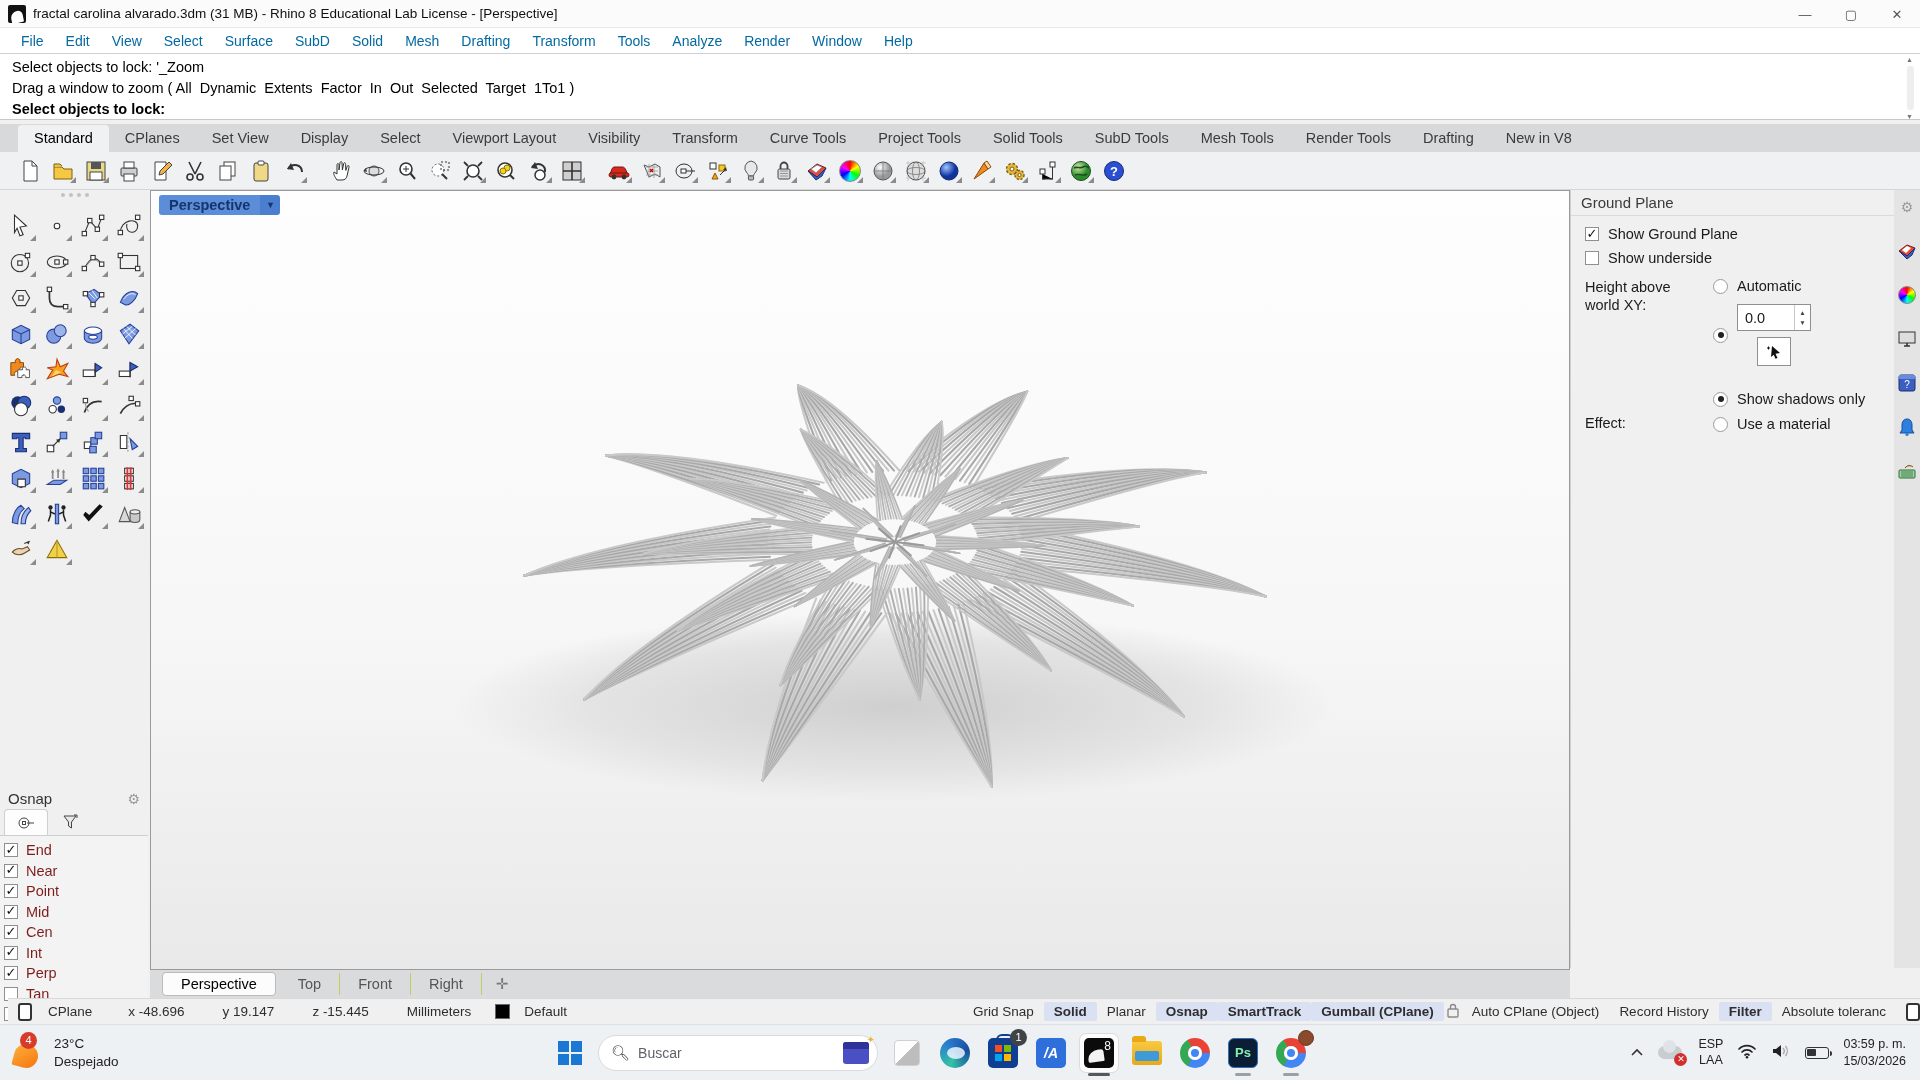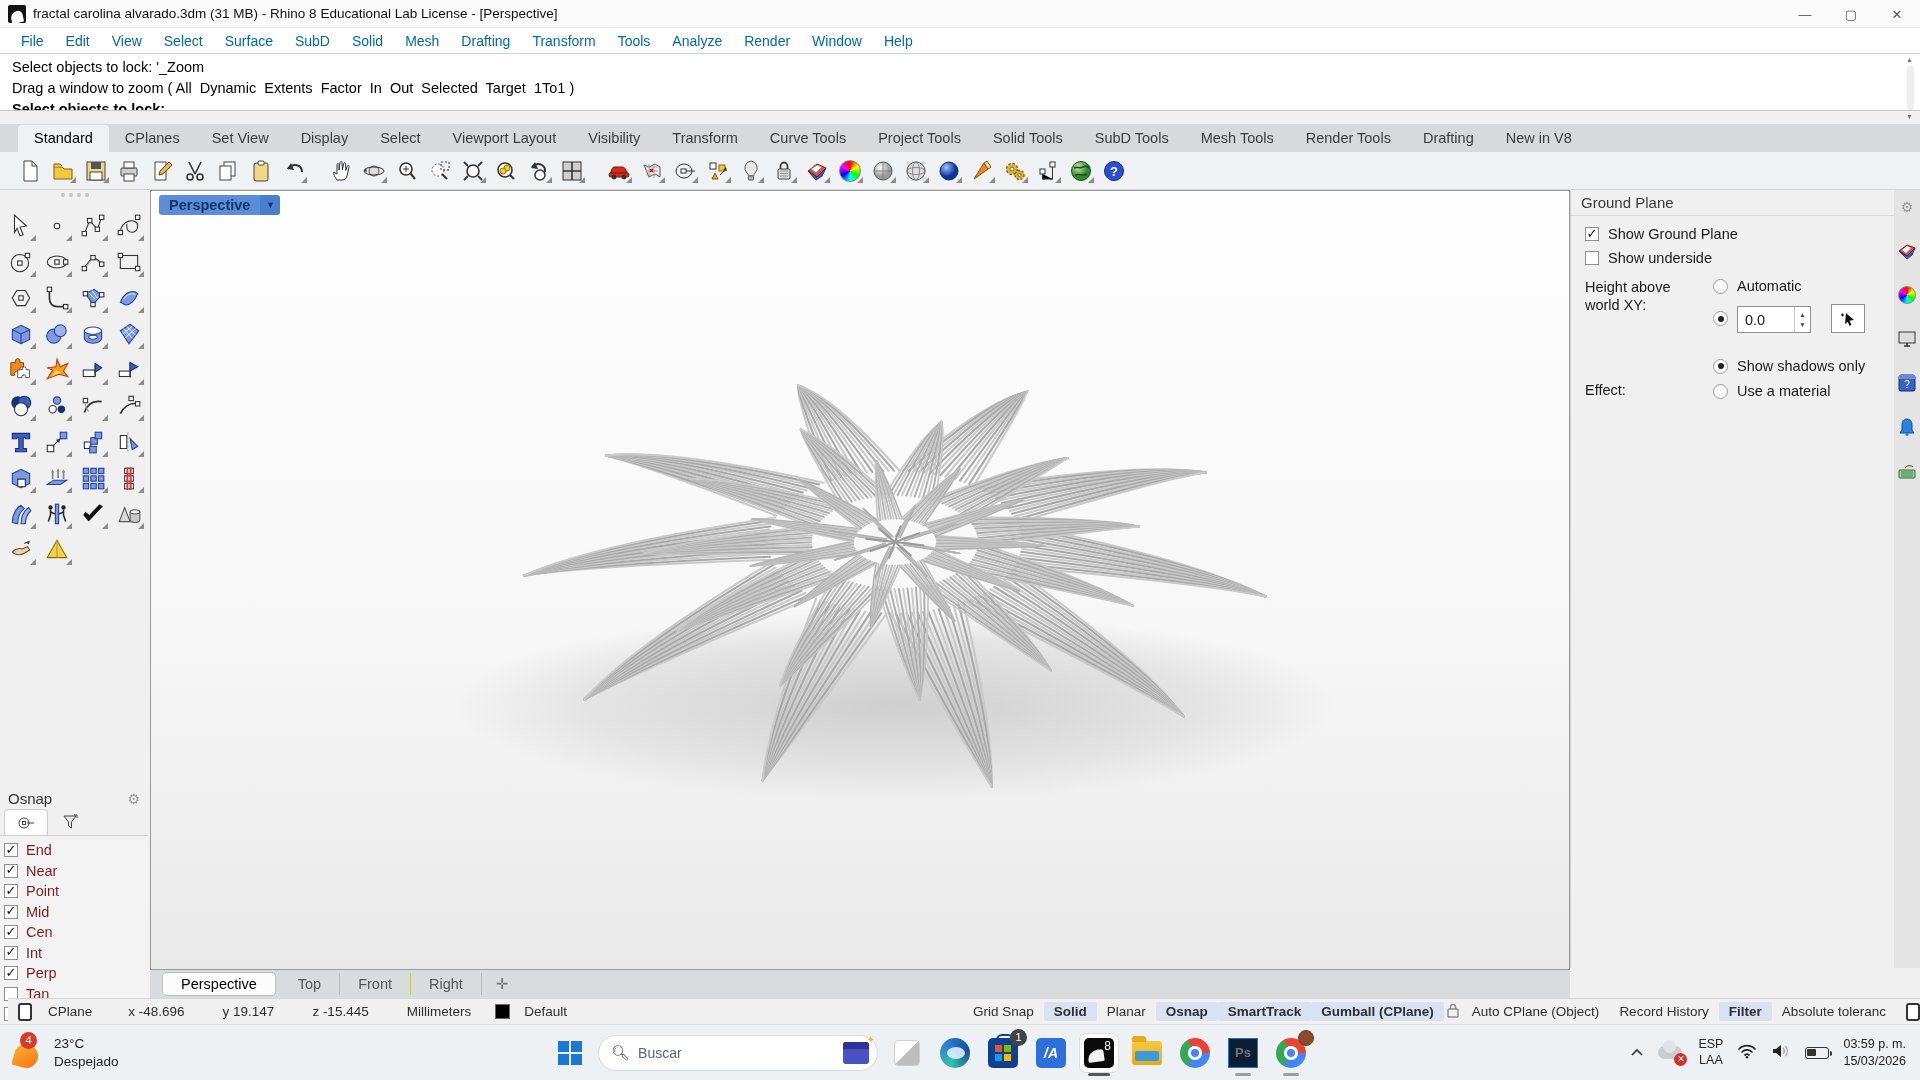--- a/index.html
+++ b/index.html
@@ -17,21 +17,21 @@
   #winbtns { position:absolute; right:0; top:0; height:28px; display:flex; }
   #winbtns .wb { width:46px; height:28px; display:flex; align-items:center; justify-content:center;
     color:#555; font-size:13px; }
 
   
   #menubar { position:absolute; left:0; top:28px; width:1920px; height:25px; background:#ffffff;
     display:flex; align-items:center; padding-left:10px; gap:0; }
   #menubar .mi { padding:3px 11px; font-size:14px; color:#0369a1; }
 
   
-  #cmd { position:absolute; left:0; top:53px; width:1920px; height:58px; background:#fff;
+  #cmd { position:absolute; left:0; top:53px; width:1920px; height:67px; background:#fff;
     border-top:1px solid #d0d0d0; border-bottom:1px solid #c8c8c8; padding:3px 0 0 12px; overflow:hidden; }
   #cmd .line { height:21px; line-height:21px; font-size:14.5px; color:#000; white-space:pre; }
   #cmd .prompt { font-weight:bold; }
   #cmdscroll { position:absolute; right:2px; top:54px; width:15px; height:68px; }
   #cmdscroll .arr { width:13px; height:11px; font-size:7px; color:#777; text-align:center; line-height:11px; }
   #cmdscroll .track { width:7px; height:44px; background:#eee; margin:1px auto; border-radius:3px; }
 
   
   #tabstrip { position:absolute; left:0; top:124px; width:1920px; height:28px; background:#d7d9db;
     display:flex; align-items:flex-end; padding-left:18px; }
@@ -101,21 +101,21 @@
     border-left:1px solid #d0d0d0; }
   #gp .hdr { display:flex; justify-content:space-between; padding:4px 10px; font-size:15px; color:#3a3a3a;
     border-bottom:1px solid #dadada; }
   #gp .body { padding:10px 6px 0 14px; }
   .gprow { display:flex; align-items:center; gap:9px; margin-bottom:8px; font-size:14.5px; }
   .radio { width:15px; height:15px; border-radius:50%; background:#fff; border:1px solid #9a9a9a; position:relative; flex:none; }
   .radio[data-checked="true"]::after { content:""; position:absolute; left:3.5px; top:3.5px; width:6px; height:6px;
     border-radius:50%; background:#222; }
   .gpgrid { display:grid; grid-template-columns:128px 1fr; margin-top:12px; row-gap:10px; }
   .gplabel { font-size:14.5px; color:#1a1a1a; line-height:1.25; }
-  .numwrap { display:flex; align-items:flex-end; gap:20px; }
+  .numwrap { display:flex; align-items:center; gap:6px;flex-direction:column; }
   .numbox { width:74px; height:27px; background:#fff; border:1px solid #8f8f8f; display:flex; align-items:center; }
   .numbox .val { flex:1; padding-left:7px; font-size:14.5px; }
   .numbox .spin { width:16px; height:100%; border-left:1px solid #c9c9c9; display:flex; flex-direction:column;
     align-items:center; justify-content:center; font-size:6.5px; color:#444; line-height:1.4; }
   .pickbtn { width:34px; height:29px; background:#fff; border:1px solid #8f8f8f; display:flex; align-items:center;
     justify-content:center; }
 
   
   #rstrip { position:absolute; left:1894px; top:190px; width:26px; height:778px; background:#e4e4e4;
     display:flex; flex-direction:column; align-items:center; gap:22px; padding-top:6px; }
@@ -182,21 +182,21 @@
   .folder::before { content:""; position:absolute; left:0; top:-5px; width:14px; height:6px; background:#e8a915;
     border-radius:3px 3px 0 0; }
   .folder::after { content:""; position:absolute; left:3px; top:10px; width:24px; height:10px; background:#3f9bd8; border-radius:2px; }
   .chrome { width:30px; height:30px; border-radius:50%;
     background:conic-gradient(from -30deg,#ea4335 0 120deg,#4285f4 0 240deg,#34a853 0 360deg); position:relative; }
   .chrome::before { content:""; position:absolute; left:0; top:0; width:30px; height:15px;
     background:linear-gradient(#fbbc05 55%,transparent 55%); border-radius:15px 15px 0 0;
     clip-path:polygon(0 0,100% 0,100% 100%,50% 100%,0 45%); opacity:0; }
   .chrome::after { content:""; position:absolute; left:8px; top:8px; width:14px; height:14px; background:#fff;
     border-radius:50%; box-shadow:inset 0 0 0 3px #fff, inset 0 0 0 10px #4285f4; }
-  .psico { width:30px; height:30px; background:#0c1e36; border:1.5px solid #2f6fb8; border-radius:0; color:#737373;
+  .psico { width:30px; height:30px; background:#0c1e36; border:1.5px solid #2f6fb8; border-radius:6px; color:#86efac;
     font-weight:bold; font-size:13px; display:flex; align-items:center; justify-content:center; }
   .cbadge { position:absolute; right:-4px; top:-4px; width:16px; height:16px; border-radius:50%;
     background:#8a4a2c; border:1px solid #6e3a20; }
   #tray { position:absolute; right:0; display:flex; align-items:center; gap:14px; padding-right:14px; height:56px; }
   #tray .chev { font-size:13px; color:#333; }
   .lang { font-size:12.5px; text-align:center; line-height:1.25; color:#222; }
   .clock { font-size:12.5px; text-align:right; line-height:1.35; color:#222; }
   .cloudx { position:relative; width:26px; height:20px; }
   .cloudx .cl { position:absolute; left:0; top:3px; width:24px; height:13px; background:#c8cdd2; border-radius:8px; }
   .cloudx .cl::before { content:""; position:absolute; left:5px; top:-6px; width:13px; height:13px; background:#dfe3e7; border-radius:50%; }

